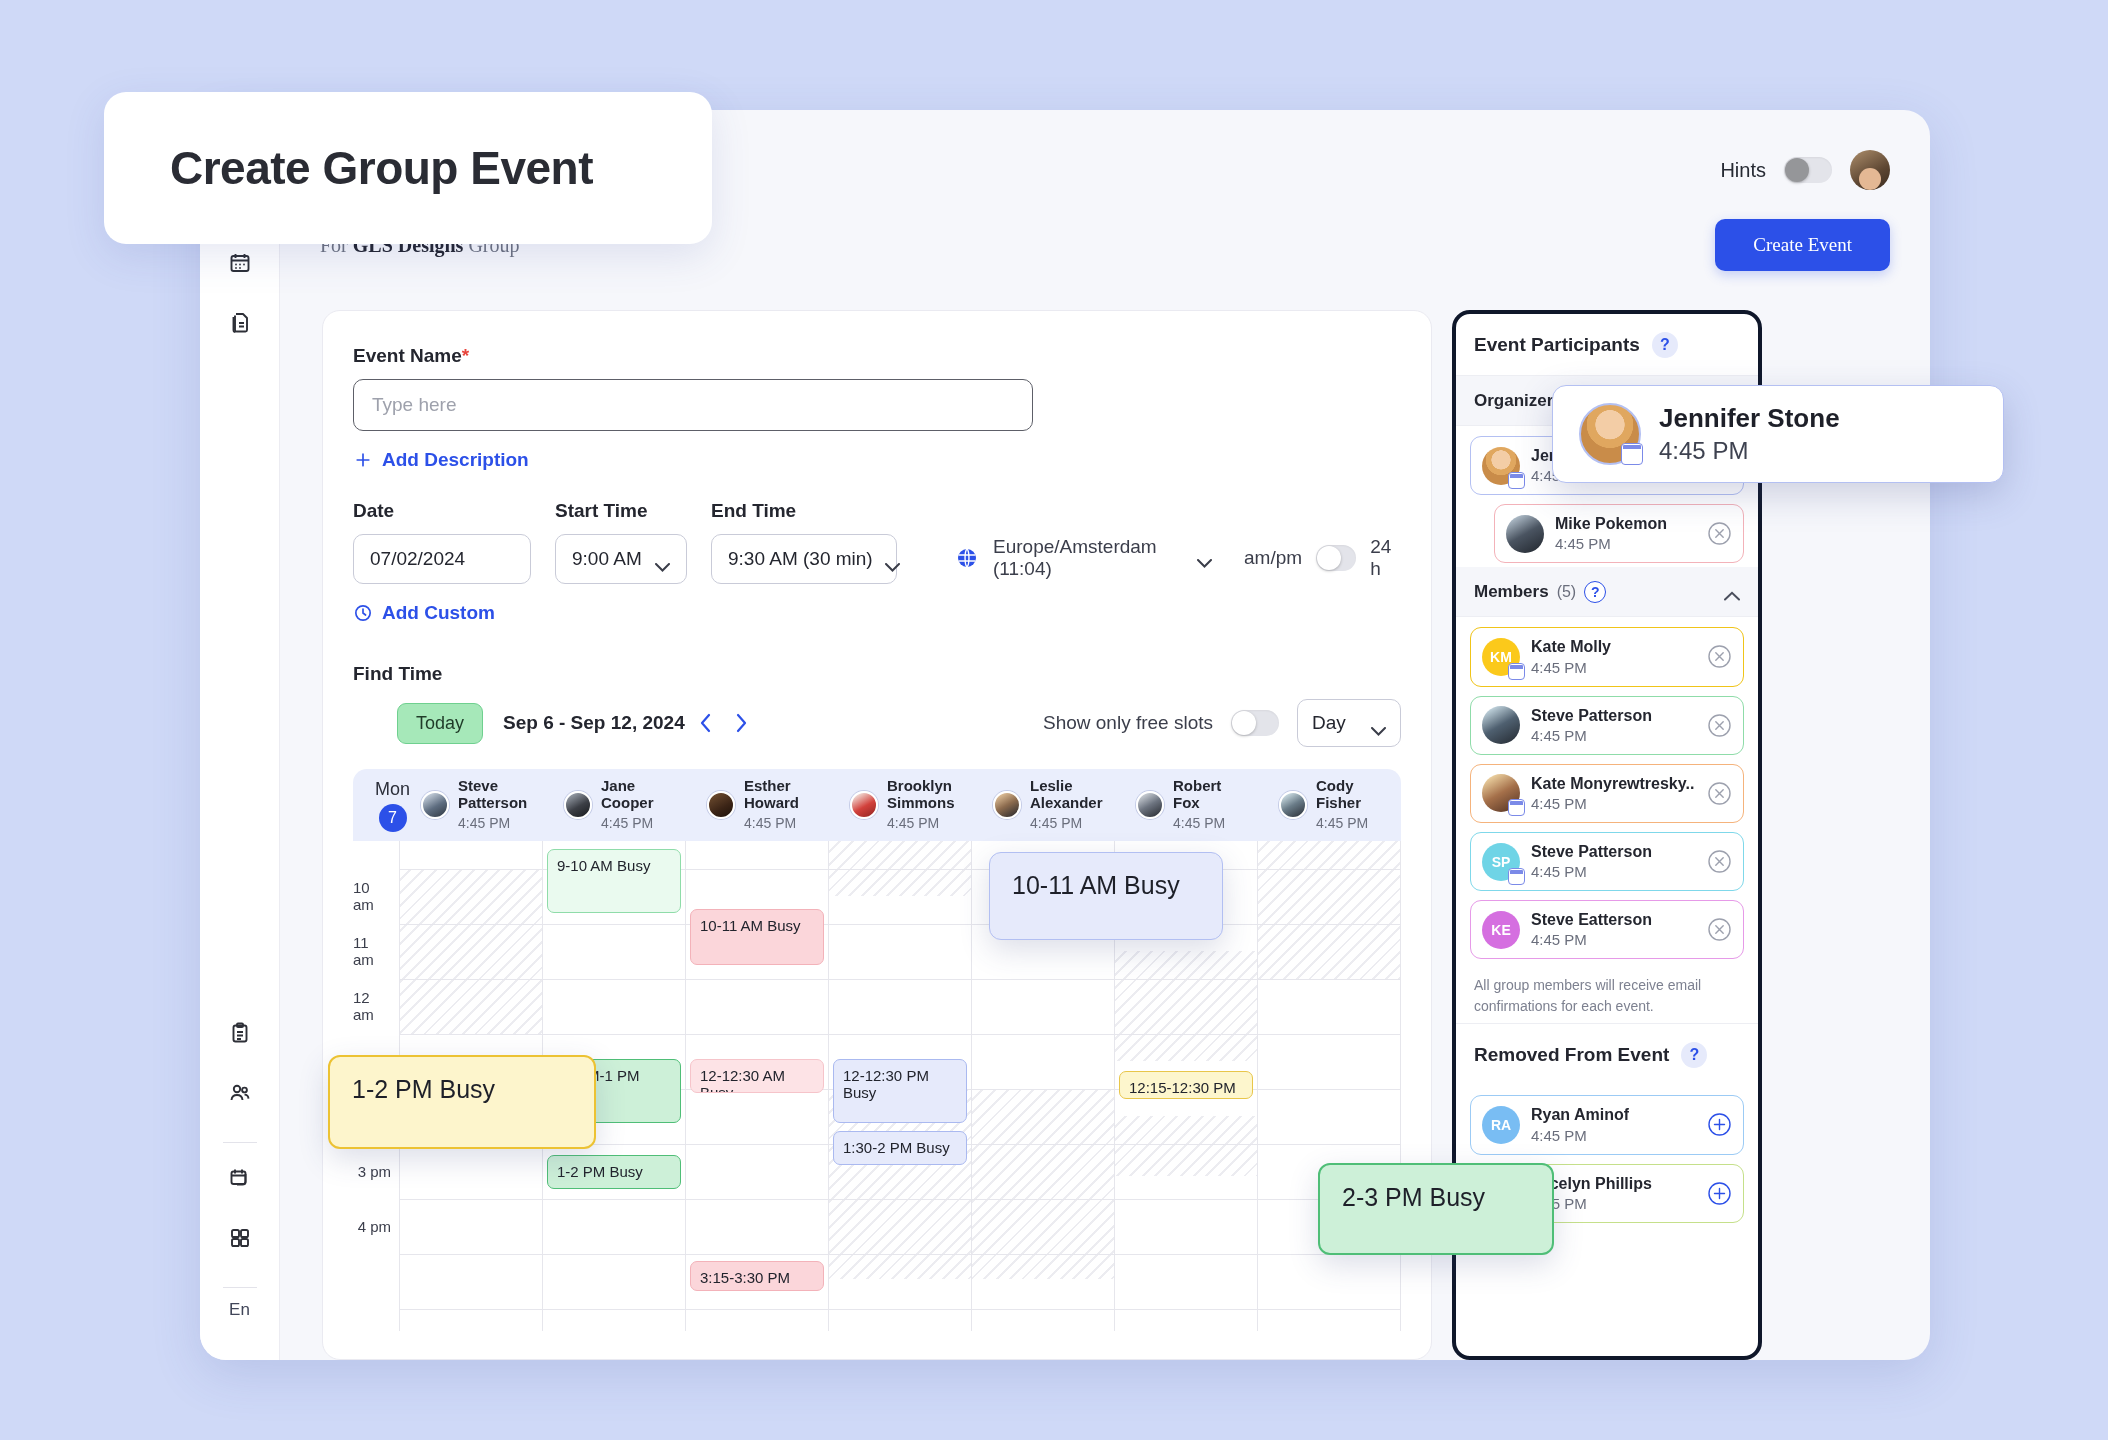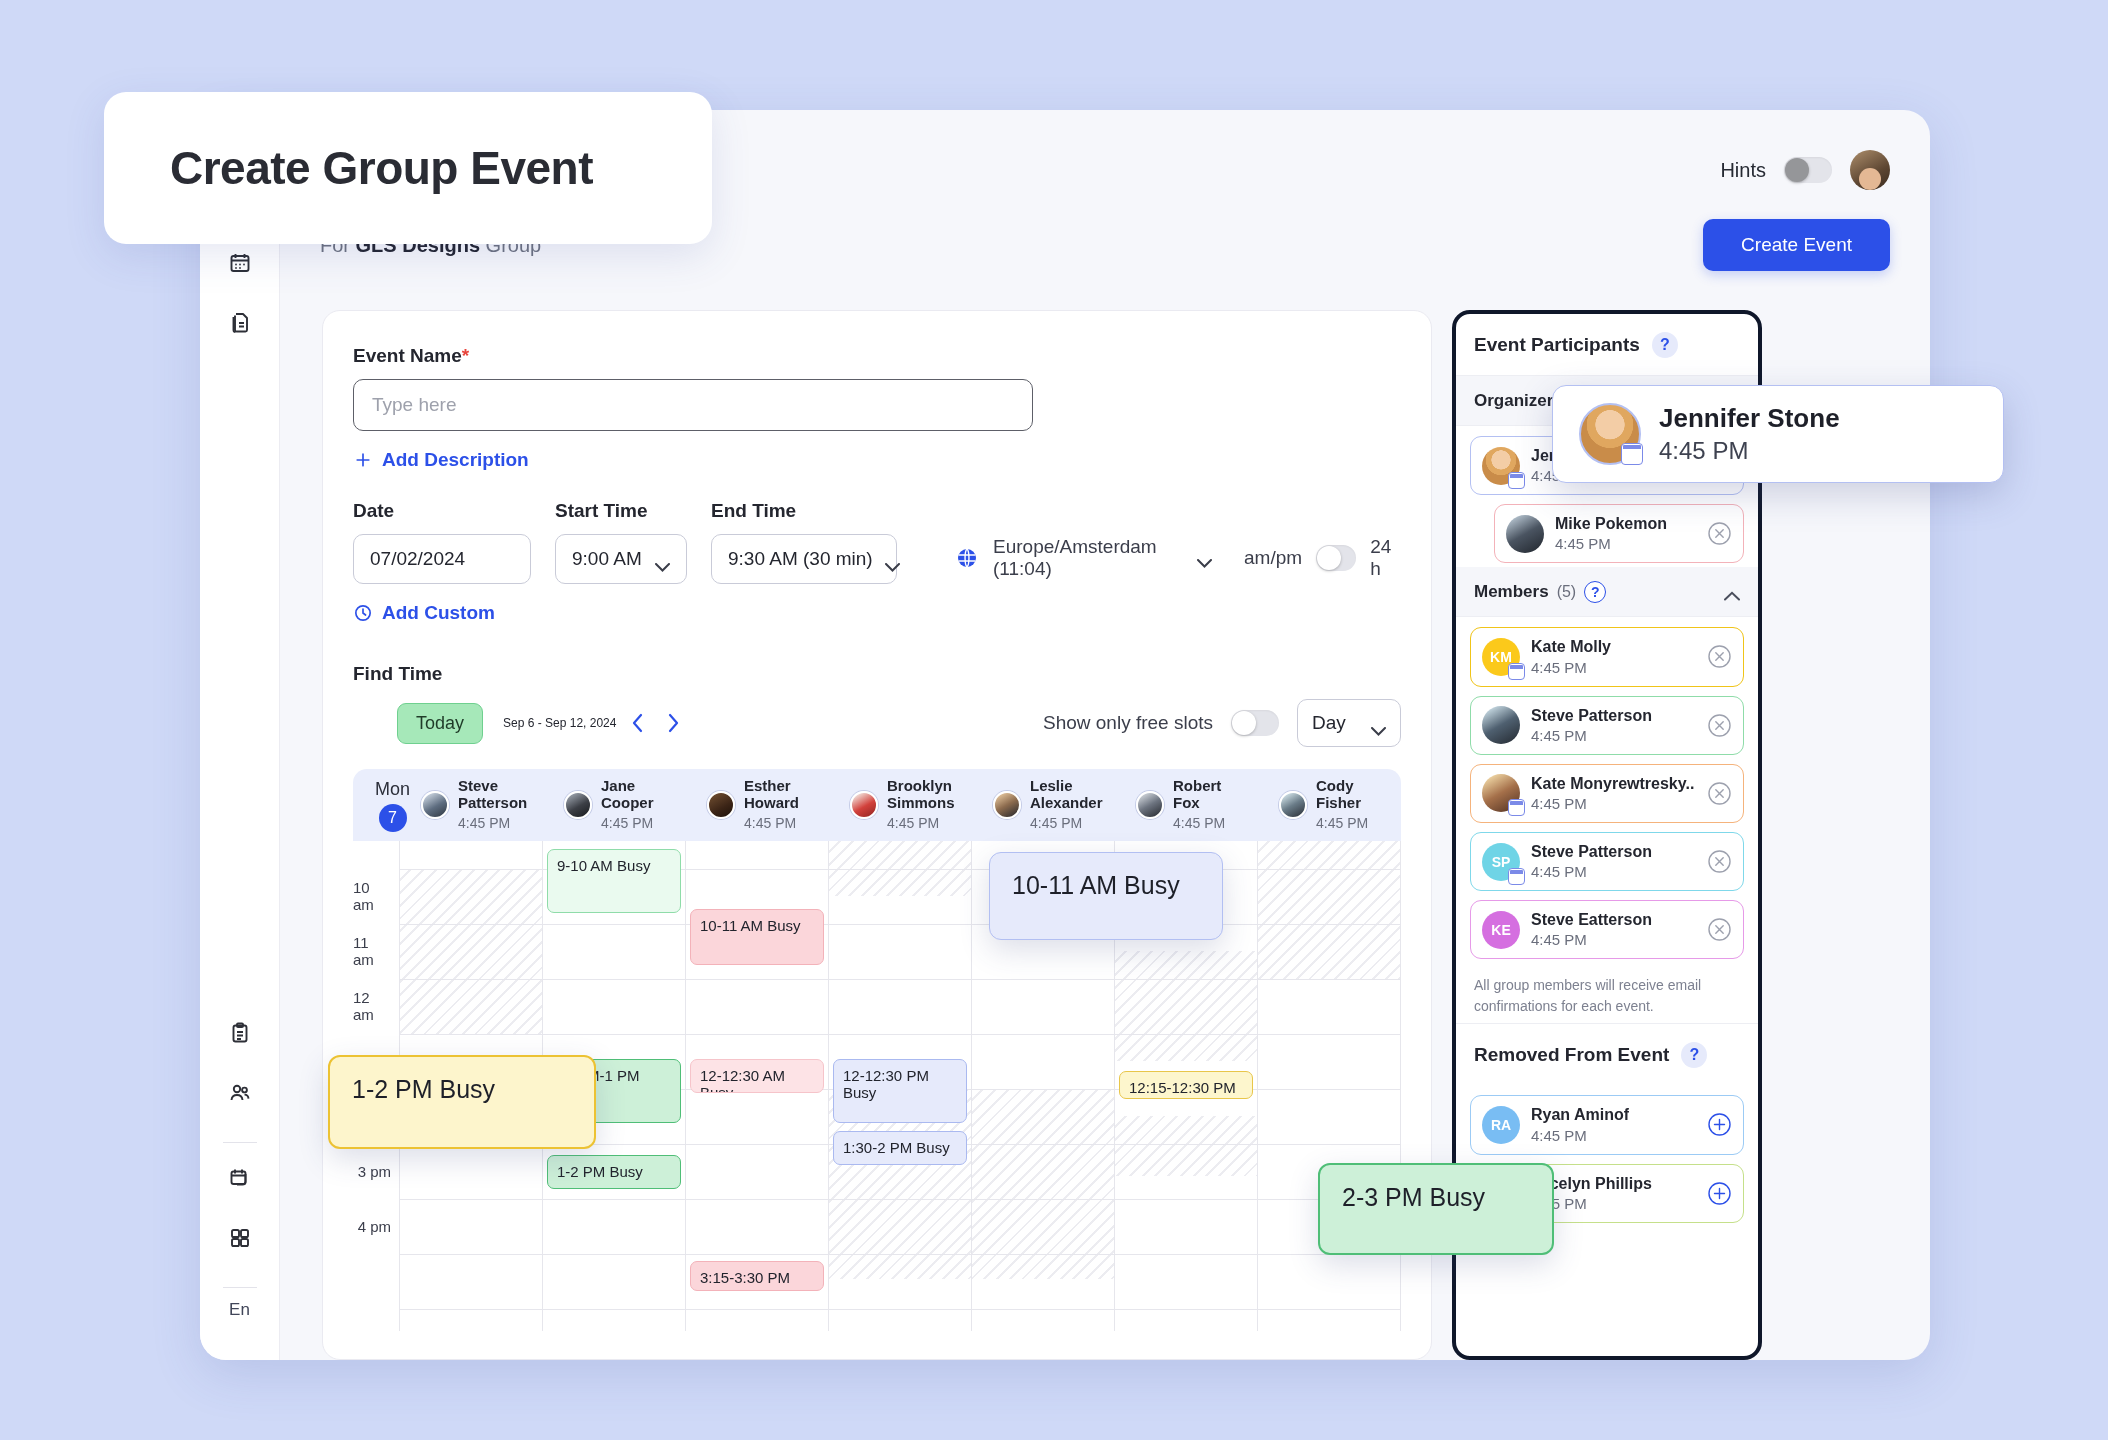--- a/index.html
+++ b/index.html
@@ -70,21 +70,21 @@
   }
   .avatar-top::after {
     content: ""; position: absolute; left: 9px; top: 18px;
     width: 22px; height: 22px; border-radius: 50%;
     background: #e4b894;
   }
 
   
   .subheader {
     position: absolute; left: 80px; top: 90px; right: 0; height: 90px;
-    display: flex; align-items: center; padding: 0 40px;
+    display: flex; align-items: center; padding: 0 40px; font-family: Liberation Serif, serif;
   }
   .group-line { font-size: 20px; color: #6d7280; }
   .group-line b { color: #222430; font-weight: 700; }
   .create-btn {
     margin-left: auto;
     background: #2c50e8; color: #fff; border: none;
     font-size: 19px; font-family: inherit;
     padding: 15px 38px; border-radius: 10px; cursor: pointer;
     box-shadow: 0 4px 12px rgba(44,80,232,.25);
   }
@@ -133,21 +133,21 @@
   .tz-text { font-size: 19px; color: #3b3e4b; }
   .ampm-label, .h24-label { font-size: 19px; color: #3b3e4b; }
 
   
   .find-time-label { font-size: 19px; font-weight: 700; color: #24262f; margin-top: 36px; }
   .ft-row { display: flex; align-items: center; margin-top: 14px; padding-left: 44px; }
   .today-pill {
     background: #a6e8b9; color: #1f3b28; font-size: 18px;
     padding: 9px 18px; border-radius: 9px; border: 1px solid #6fd08f; cursor: pointer;
   }
-  .date-range { font-size: 12px; font-weight: 400; color: #24262f; margin-left: 20px; }
+  .date-range { font-size: 19px; font-weight: 700; color: #24262f; margin-left: 20px; }
   .arrow-btn {
     width: 30px; height: 30px; display: flex; align-items: center; justify-content: center;
     cursor: pointer; margin-left: 6px;
   }
   .arrow-btn svg { width: 13px; height: 20px; stroke: #2c50e8; fill: none; stroke-width: 2.2; }
   .ft-right { margin-left: auto; display: flex; align-items: center; gap: 18px; }
   .free-slots-label { font-size: 19px; color: #3b3e4b; }
   .day-select {
     width: 104px; height: 48px; border: 1px solid #c9cbd8; border-radius: 10px;
     display: flex; align-items: center; padding: 0 14px; font-size: 19px;

